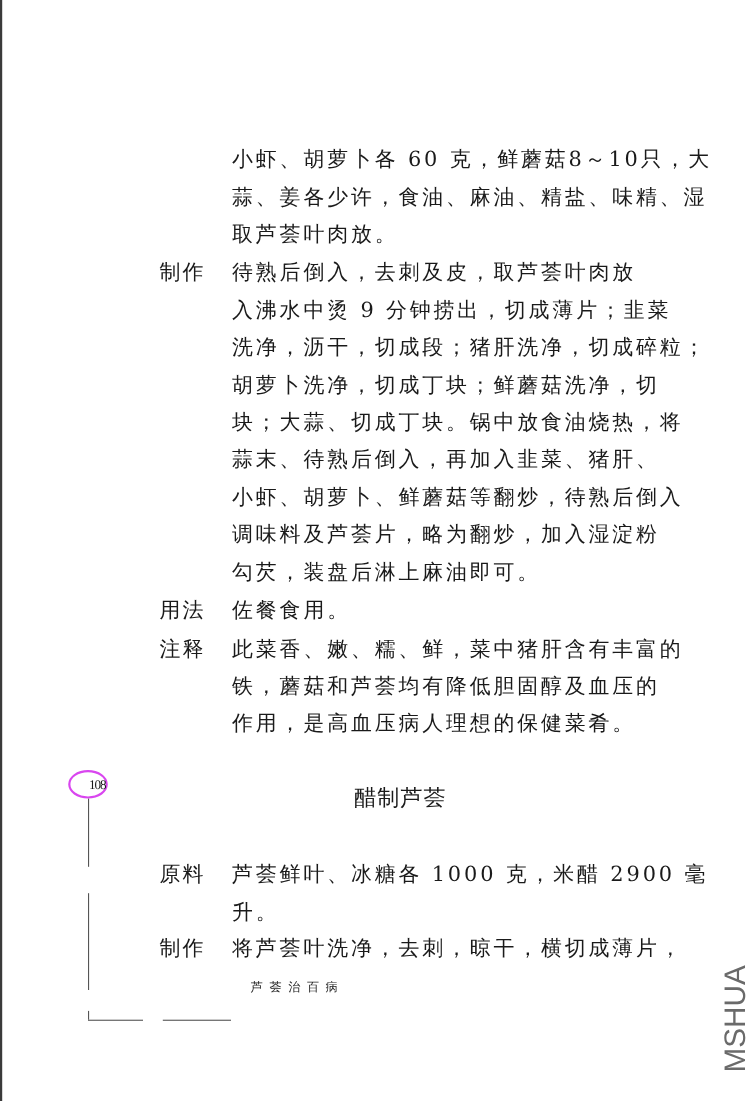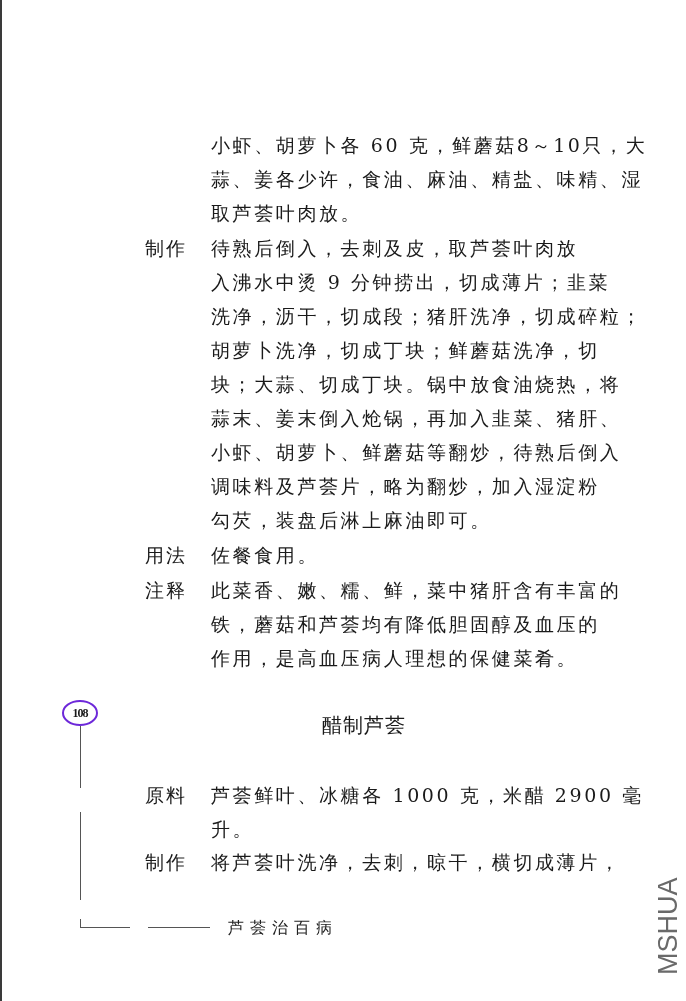--- a/index.html
+++ b/index.html
@@ -17,28 +17,28 @@
   .label {
     position:absolute; left:145px; height:24px; font-size:19px; line-height:24px;
     letter-spacing:2px; white-space:nowrap;text-align:center;
   }
   .section-title {
     position:absolute; left:322px; top:713px; font-size:20px; line-height:24px;
     font-family:"DejaVu Sans", "Liberation Sans", sans-serif; letter-spacing:1px;
   }
   .page-num {
     position:absolute; left:62px; top:700px; width:32px; height:22px;
-    border:2px solid #6d28d9; border-radius:50%;
-    font-size:12px; font-weight:bold; line-height:22px; text-align:center;
+    border:2px solid #d946ef; border-radius:50%;
+    font-size:12px; font-weight:normal; line-height:22px; text-align:right;
     font-family:"Liberation Serif", serif; letter-spacing:-1px;
   }
   .vline { position:absolute; left:80px; width:1px; background:#555; }
   .hline { position:absolute; height:1px; background:#555; }
   .footer-title {
-    position:absolute; left:228px; top:918px; font-size:16px; line-height:20px;
+    position:absolute; left:228px; top:888px; font-size:11px; line-height:20px;
     letter-spacing:6px; font-family:"DejaVu Sans", sans-serif; color:#222;
   }
   .watermark {
     position:absolute; left:628px; top:920px; width:80px; height:30px;
     transform:rotate(-90deg); transform-origin:center;
     font-family:"Liberation Sans", sans-serif; font-size:27px; line-height:30px;
     color:#6a6a6a; letter-spacing:0px; text-align:center;
   }
 </style>
 </head>
@@ -52,21 +52,21 @@
   <div class="line" style="top:201px">取芦荟叶肉放。</div>
 </div>
 
 <div>
   <div class="label" style="top:236px">制作</div>
   <div class="line" style="top:236px">待熟后倒入，去刺及皮，取芦荟叶肉放</div>
   <div class="line" style="top:270px">入沸水中烫 9 分钟捞出，切成薄片；韭菜</div>
   <div class="line" style="top:304px">洗净，沥干，切成段；猪肝洗净，切成碎粒；</div>
   <div class="line" style="top:338px">胡萝卜洗净，切成丁块；鲜蘑菇洗净，切</div>
   <div class="line" style="top:372px">块；大蒜、切成丁块。锅中放食油烧热，将</div>
-  <div class="line" style="top:406px">蒜末、姜末倒入炝锅，再加入韭菜、猪肝、</div>
+  <div class="line" style="top:406px">蒜末、待熟后倒入，再加入韭菜、猪肝、</div>
   <div class="line" style="top:440px">小虾、胡萝卜、鲜蘑菇等翻炒，待熟后倒入</div>
   <div class="line" style="top:474px">调味料及芦荟片，略为翻炒，加入湿淀粉</div>
   <div class="line" style="top:508px">勾芡，装盘后淋上麻油即可。</div>
 </div>
 
 <div>
   <div class="label" style="top:543px">用法</div>
   <div class="line" style="top:543px">佐餐食用。</div>
 </div>
 

